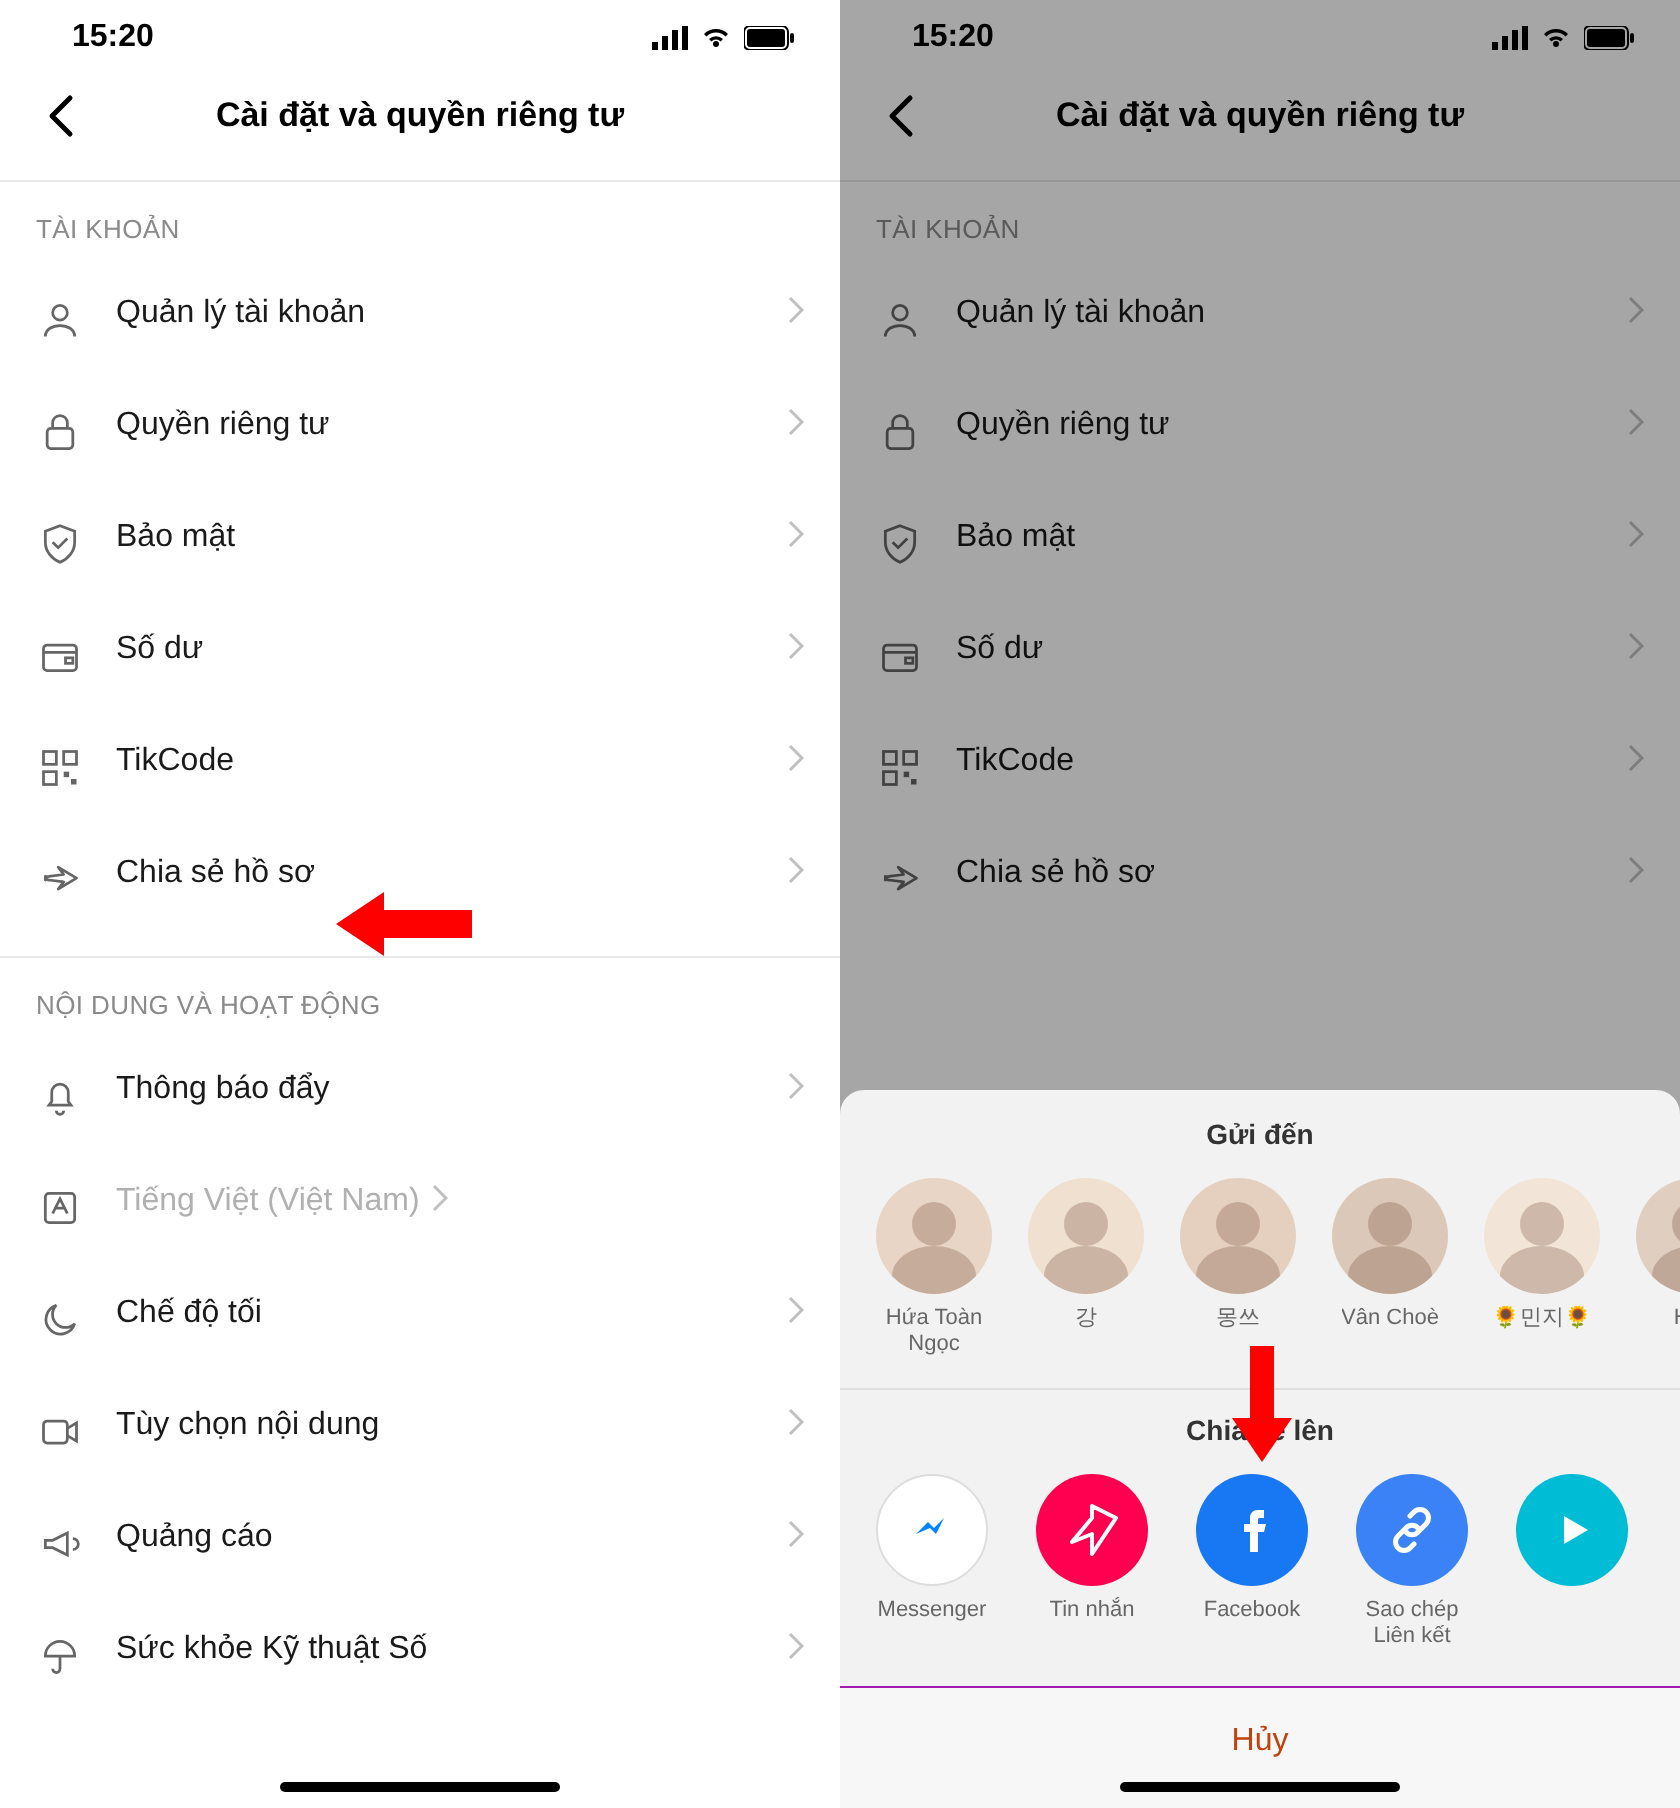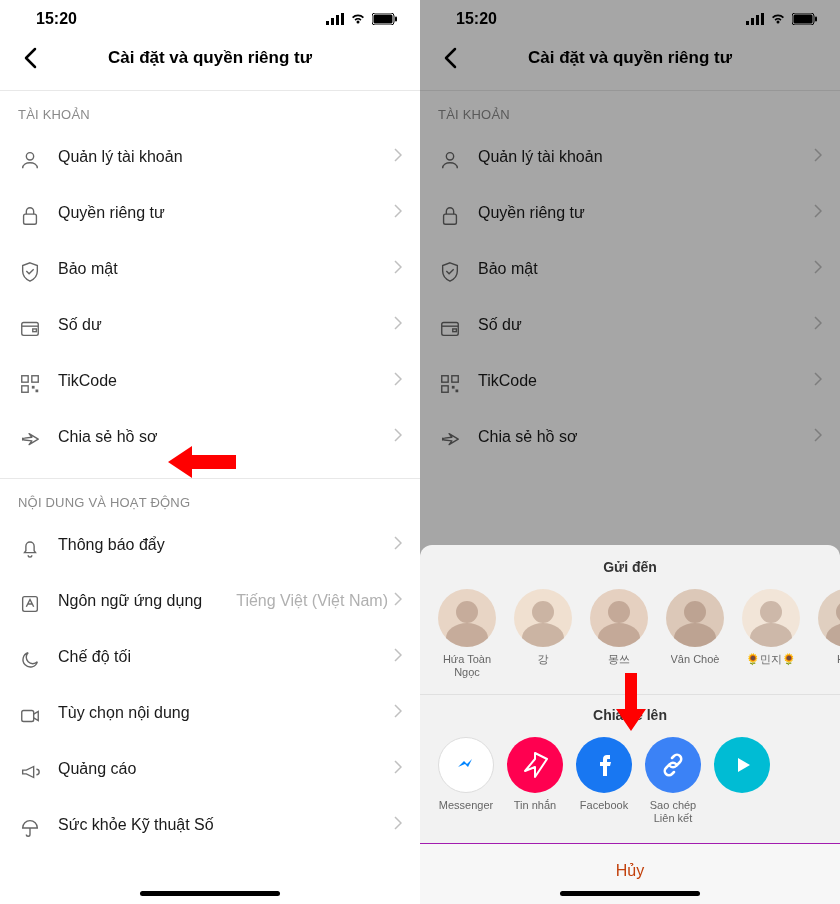--- a/index.html
+++ b/index.html
@@ -24,21 +24,21 @@
 .home-indicator { position: absolute; bottom: 8px; left: 50%; transform: translateX(-50%); width: 140px; height: 5px; background: #000; border-radius: 3px; z-index: 20; }
 .sheet { position: absolute; bottom: 0; left: 0; right: 0; background: #f2f2f2; border-radius: 12px 12px 0 0; z-index: 5; padding-top: 14px; }
 .sheet-title { text-align: center; font-size: 14px; font-weight: 600; color: #333; margin-bottom: 14px; }
 .contacts-row { display: flex; gap: 10px; padding: 0 24px 14px 14px; overflow: hidden; }
 .contact { display: flex; flex-direction: column; align-items: center; width: 66px; flex-shrink: 0; }
 .avatar { width: 58px; height: 58px; border-radius: 50%; background: linear-gradient(135deg, #e8d5c5, #d4b8a8); margin-bottom: 6px; overflow: hidden; position: relative; }
 .avatar::after { content: ""; position: absolute; top: 12px; left: 50%; transform: translateX(-50%); width: 22px; height: 22px; border-radius: 50%; background: rgba(120,80,60,0.3); }
 .avatar::before { content: ""; position: absolute; bottom: -6px; left: 50%; transform: translateX(-50%); width: 42px; height: 30px; border-radius: 50% 50% 0 0; background: rgba(120,80,60,0.3); }
 .contact-name { font-size: 11px; text-align: center; color: #666; line-height: 1.2; max-width: 66px; overflow: hidden; }
 .share-section { border-top: 1px solid #e0e0e0; padding-top: 12px; }
-.share-row { display: flex; gap: 5px; padding: 0 14px 18px 14px; overflow: hidden; }
+.share-row { display: flex; gap: 16px; padding: 0 14px 18px 14px; overflow: hidden; }
 .share-item { display: flex; flex-direction: column; align-items: center; width: 64px; flex-shrink: 0; }
 .share-icon { width: 56px; height: 56px; border-radius: 50%; display: flex; align-items: center; justify-content: center; margin-bottom: 6px; }
 .share-name { font-size: 11px; text-align: center; color: #666; line-height: 1.2; }
 .cancel-btn { border-top: 1px solid #a21caf; text-align: center; padding: 18px 0 24px 0; font-size: 16px; color: #c2410c; cursor: pointer; background: #f7f7f7; }
 .phone.right .status-bar, .phone.right .header, .phone.right .section-label, .phone.right .menu-item, .phone.right .divider { z-index: 1; }
 </style>
 </head>
 <body>
 
 <div class="phone left">
@@ -171,21 +171,20 @@
       </svg>
   </div>
 
   <div class="menu-item">
     <div class="menu-icon">
         <svg width="22" height="22" viewBox="0 0 24 24">
           <rect x="4" y="4" width="16" height="16" rx="2" stroke="#666" stroke-width="1.5" fill="none"></rect>
           <path d="M8 15l4-8 4 8M9.5 12h5" stroke="#666" stroke-width="1.5" fill="none"></path>
         </svg>
       </div>
-    <div class="menu-label">Ngôn ngữ ứng dụng</div>
     <div class="menu-sublabel">Tiếng Việt (Việt Nam)</div>
     <svg class="chevron-right" width="8" height="14" viewBox="0 0 8 14">
         <path d="M1 1l6 6-6 6" stroke="#c0c0c0" stroke-width="1.5" fill="none"></path>
       </svg>
   </div>
 
   <div class="menu-item">
     <div class="menu-icon">
         <svg width="22" height="22" viewBox="0 0 24 24">
           <path d="M20 14a8 8 0 11-10-10 6 6 0 0010 10z" stroke="#666" stroke-width="1.5" fill="none"></path>

